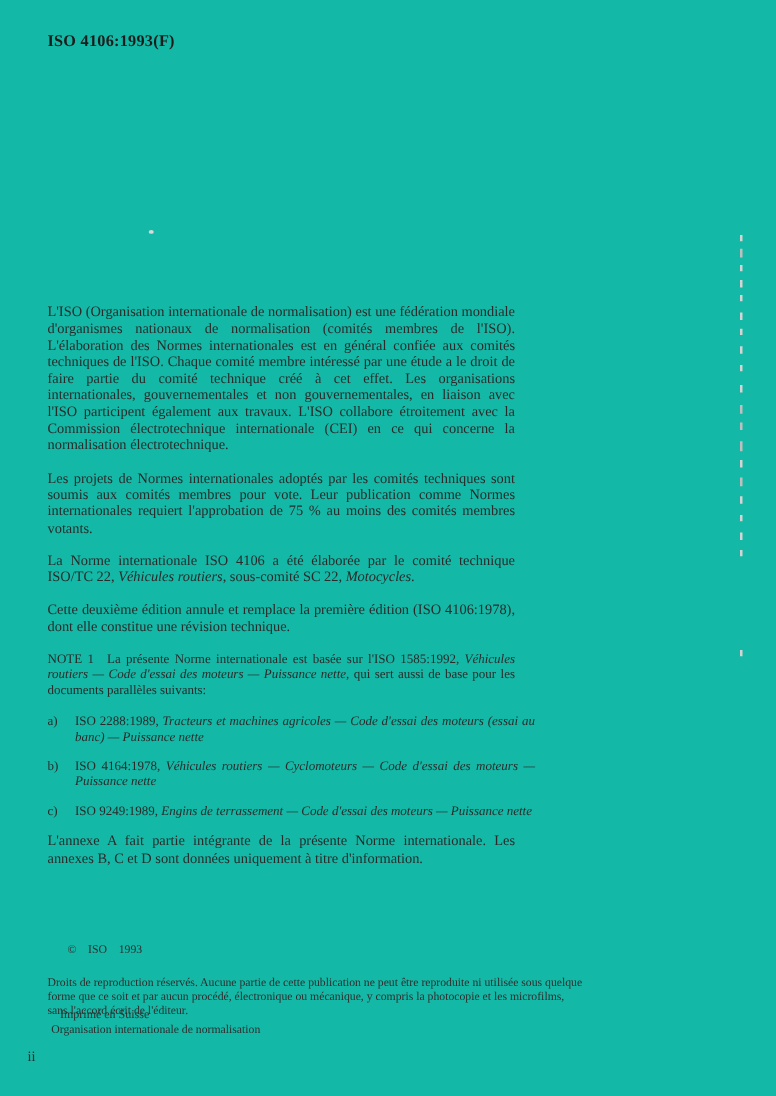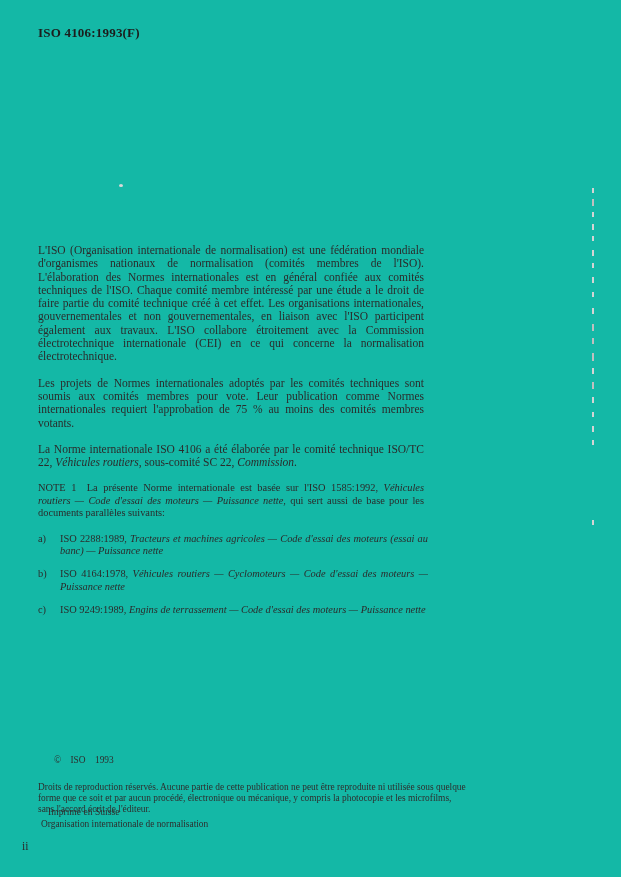--- a/index.html
+++ b/index.html
@@ -17,21 +17,21 @@
     font-size:13px;font-weight:bold;letter-spacing:.2px;color:#1c1c1c;
   }
   .doc-title{
     position:absolute;left:37px;top:196px;
     font-size:17.5px;font-weight:bold;color:#1a1a1a;letter-spacing:.2px;
   }
   .body-col{
     position:absolute;left:38px;top:244px;width:390px;
     font-size:11.5px;line-height:13.3px;text-align:justify;
   }
-  .body-col p{margin:0 4px 13px 0;}
+  .body-col p{margin:0 16px 13px 0;}
   .it{font-style:italic;}
   .note-block{
     font-size:10.4px;line-height:12.4px;margin:2px 0 10px 0;text-align:justify;
   }
   .note-intro{margin:0 0 11px 0;}
   .note-item{display:flex;margin:0 0 11px 0;}
   .note-item .marker{width:22px;flex:0 0 22px;}
   .note-item .item-text{flex:1;text-align:justify;}
   .annex-par{margin-top:2px;}
   .footer{
@@ -55,39 +55,41 @@
 <div class="page">
 
   <div class="doc-header">ISO 4106:1993(F)</div>
 
   <span class="artifact-dot"></span>
 
 
   <div class="body-col">
     <p>L'ISO (Organisation internationale de normalisation) est une fédération mondiale d'organismes nationaux de normalisation (comités membres de l'ISO). L'élaboration des Normes internationales est en général confiée aux comités techniques de l'ISO. Chaque comité membre intéressé par une étude a le droit de faire partie du comité technique créé à cet effet. Les organisations internationales, gouvernementales et non gouvernementales, en liaison avec l'ISO participent également aux travaux. L'ISO collabore étroitement avec la Commission électrotechnique internationale (CEI) en ce qui concerne la normalisation électrotechnique.</p>
     <p>Les projets de Normes internationales adoptés par les comités techniques sont soumis aux comités membres pour vote. Leur publication comme Normes internationales requiert l'approbation de 75 % au moins des comités membres votants.</p>
-    <p><span>La Norme internationale ISO 4106 a été élaborée par le comité technique ISO/TC 22, </span><span class="it">Véhicules routiers</span><span>, sous-comité SC 22, </span><span class="it">Commission</span><span>.</span></p>
+    <p><span>La Norme internationale ISO 4106 a été élaborée par le comité technique ISO/TC 22, </span><span class="it">Véhicules routiers</span><span>, sous-comité SC 22, </span><span class="it">Motocycles</span><span>.</span></p>
+    <p>Cette deuxième édition annule et remplace la première édition (ISO 4106:1978), dont elle constitue une révision technique.</p>
 
     <div class="note-block">
       <p class="note-intro"><span>NOTE 1  La présente Norme internationale est basée sur l'ISO 1585:1992, </span><span class="it">Véhicules routiers — Code d'essai des moteurs — Puissance nette</span><span>, qui sert aussi de base pour les documents parallèles suivants:</span></p>
 
       <div class="note-item">
         <span class="marker">a)</span>
         <span class="item-text"><span>ISO 2288:1989, </span><span class="it">Tracteurs et machines agricoles — Code d'essai des moteurs (essai au banc) — Puissance nette</span></span>
       </div>
       <div class="note-item">
         <span class="marker">b)</span>
         <span class="item-text"><span>ISO 4164:1978, </span><span class="it">Véhicules routiers — Cyclomoteurs — Code d'essai des moteurs — Puissance nette</span></span>
       </div>
       <div class="note-item">
         <span class="marker">c)</span>
         <span class="item-text"><span>ISO 9249:1989, </span><span class="it">Engins de terrassement — Code d'essai des moteurs — Puissance nette</span></span>
       </div>
     </div>
 
+    <p class="annex-par">L'annexe A fait partie intégrante de la présente Norme internationale. Les annexes B, C et D sont données uniquement à titre d'information.</p>
   </div>
 
   <div class="footer">
     <p class="copyright-line" style="margin:16px;">©  ISO  1993</p>
     <p class="rights">Droits de reproduction réservés. Aucune partie de cette publication ne peut être reproduite ni utilisée sous quelque forme que ce soit et par aucun procédé, électronique ou mécanique, y compris la photocopie et les microfilms, sans l'accord écrit de l'éditeur.</p>
     <div class="org">Organisation internationale de normalisation</div>
   </div>
 
   <div class="printed">Imprimé en Suisse</div>
 

